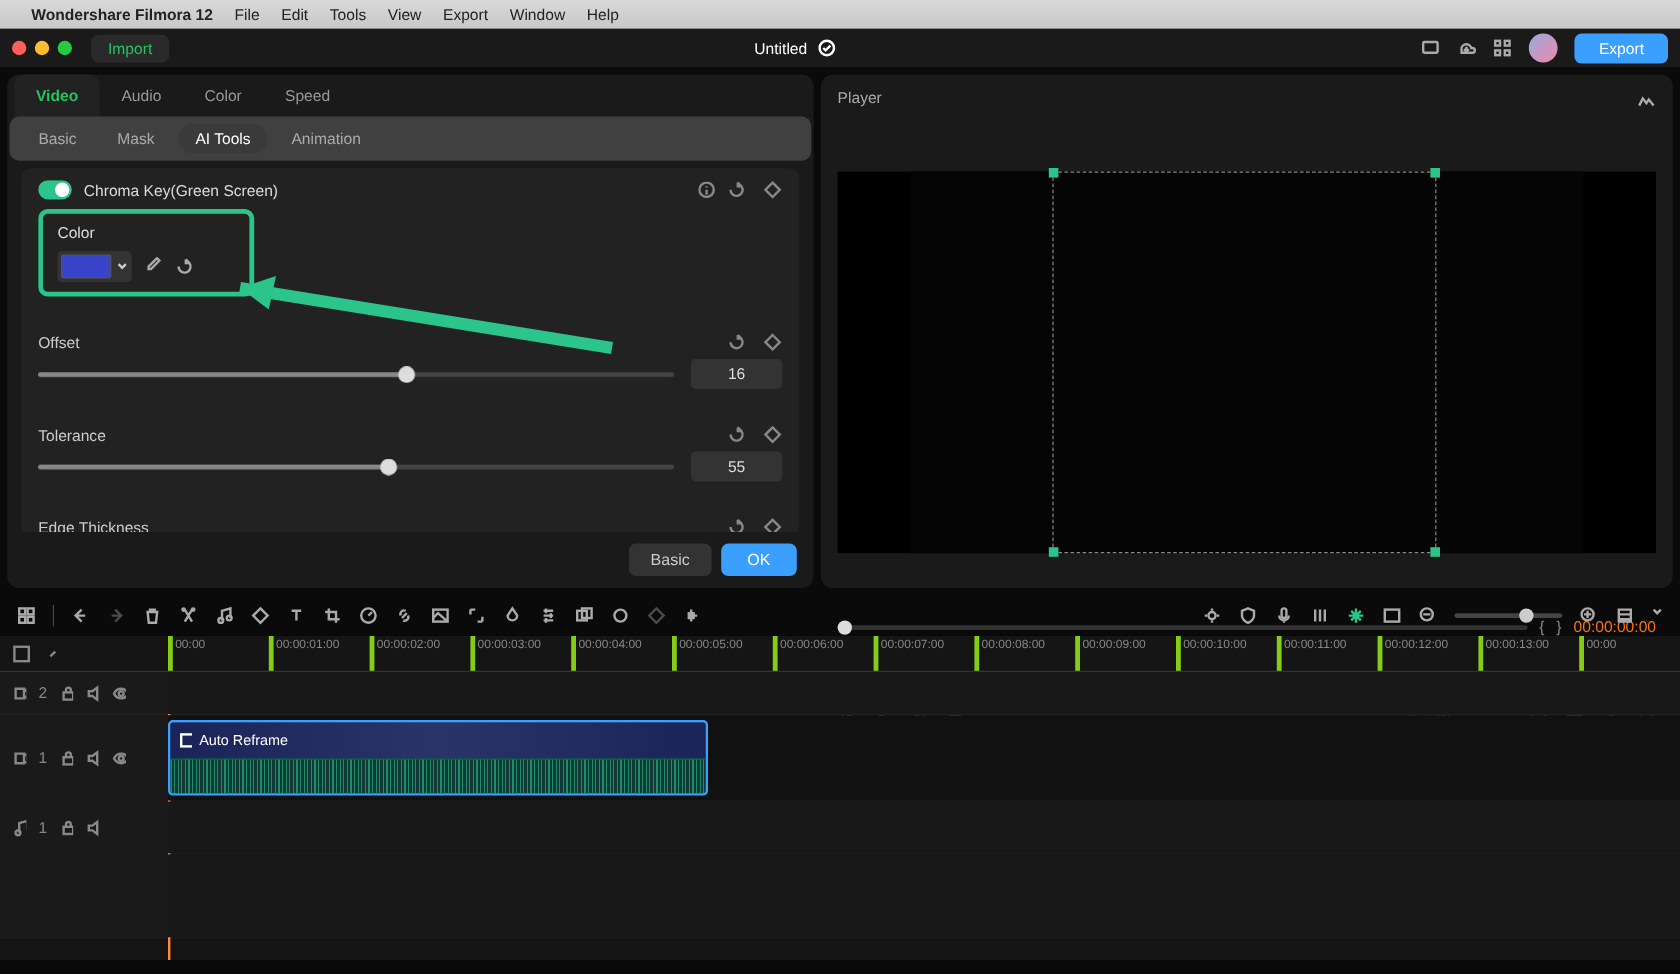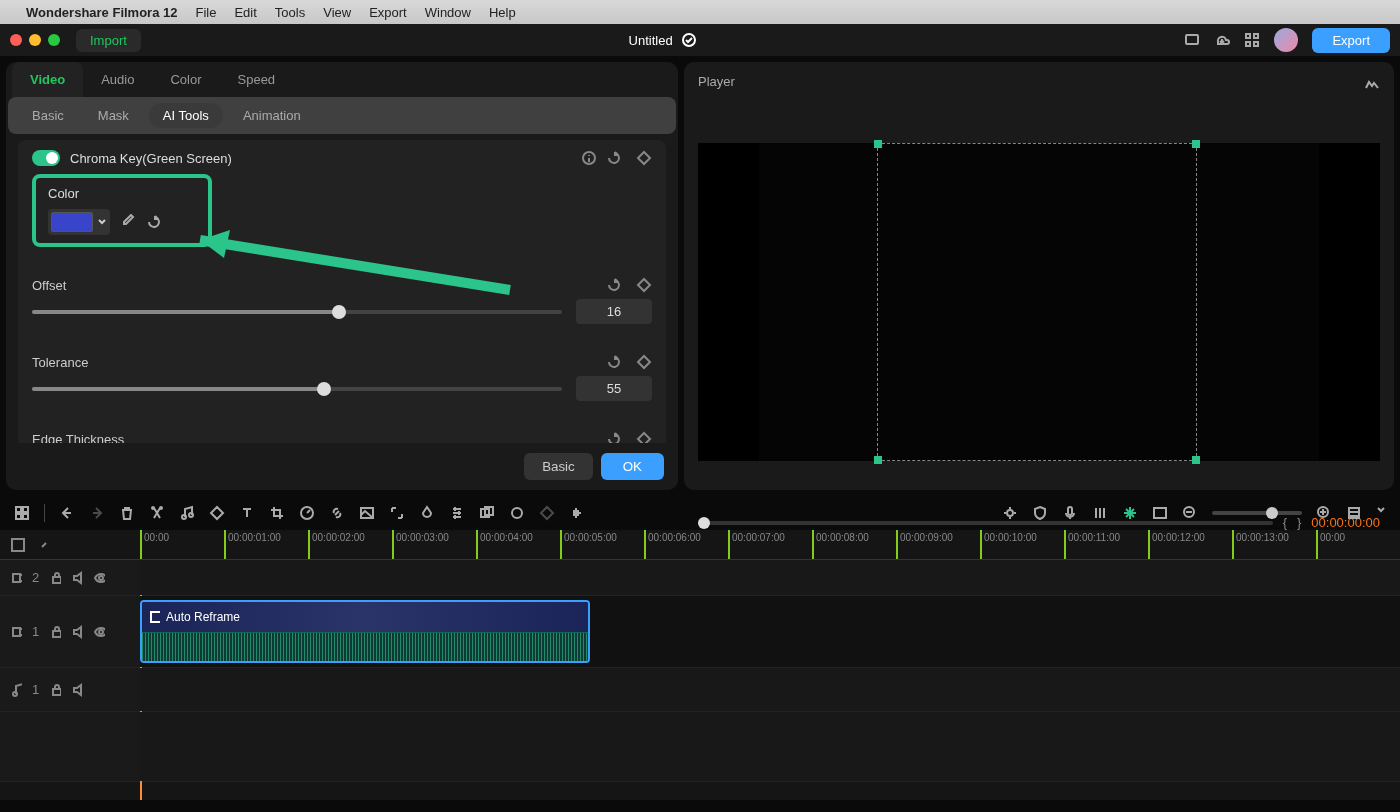--- a/index.html
+++ b/index.html
@@ -63,21 +63,21 @@
 .quality-dd { background:#2a2a2a; padding:4px 10px; border-radius:4px; display:flex; align-items:center; gap:6px; cursor:pointer; }
 .toolbar { height:34px; display:flex; align-items:center; gap:14px; padding:0 14px; color:#aaa; }
 .tb-sep { width:1px; height:18px; background:#444; }
 .tb-right { margin-left:auto; display:flex; align-items:center; gap:14px; }
 .zoom-slider { width:90px; height:4px; background:#444; border-radius:2px; position:relative; }
 .zoom-thumb { position:absolute; top:-4px; left:60%; width:12px; height:12px; background:#ccc; border-radius:50%; }
 .timeline { height:270px; background:#151515; display:flex; flex-direction:column; }
 .tl-ruler { height:30px; display:flex; border-bottom:1px solid #333; }
 .tl-head { width:140px; display:flex; align-items:center; gap:10px; padding:0 10px; color:#888; }
 .tl-times { flex:1; display:flex; position:relative; font-size:10px; color:#888; }
-.tl-tick { flex:1; border-left:2px solid #84cc16; padding-left:2px; padding-top:2px; }
+.tl-tick { flex:1; border-left:4px solid #84cc16; padding-left:2px; padding-top:2px; }
 .playhead { position:absolute; left:0; top:0; bottom:0; width:2px; background:#ff8a3a; }
 .playhead::before{content:'';position:absolute;top:0;left:-5px;width:12px;height:14px;background:#ff8a3a;border-radius:2px 2px 6px 6px}
 .tl-tracks { flex:1; overflow:hidden; position:relative; }
 .tl-track { display:flex; border-bottom:1px solid #222; }
 .track-head { width:140px; display:flex; align-items:center; gap:10px; padding:0 10px; color:#888; background:#1a1a1a; }
 .track-body { flex:1; position:relative; background:#181818; }
 .clip { position:absolute; left:0; top:4px; bottom:4px; width:450px; background:#1a2458; border:2px solid #3a9fff; border-radius:4px; overflow:hidden; }
 .clip-top { height:50%; background:linear-gradient(90deg,#1a2458,#2a3468,#1a2458); display:flex; align-items:center; gap:6px; padding:0 6px; color:#fff; font-size:12px; }
 .clip-bottom { height:50%; background:#0d3a35; border-top:1px solid #165; }
 .wave { width:100%; height:100%; background:repeating-linear-gradient(90deg,#2bc48a 0 1px,transparent 1px 3px); opacity:.6; }

